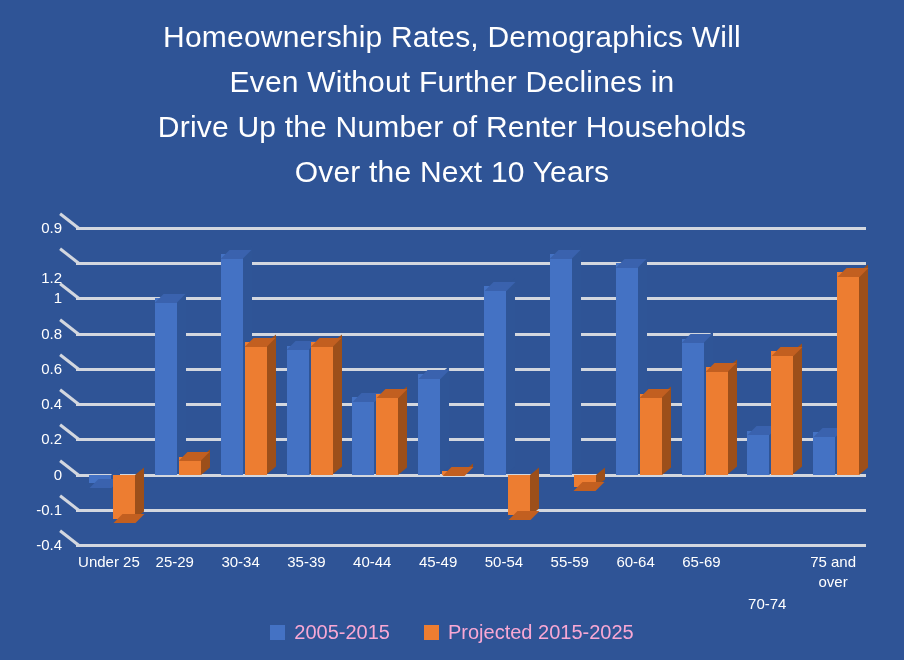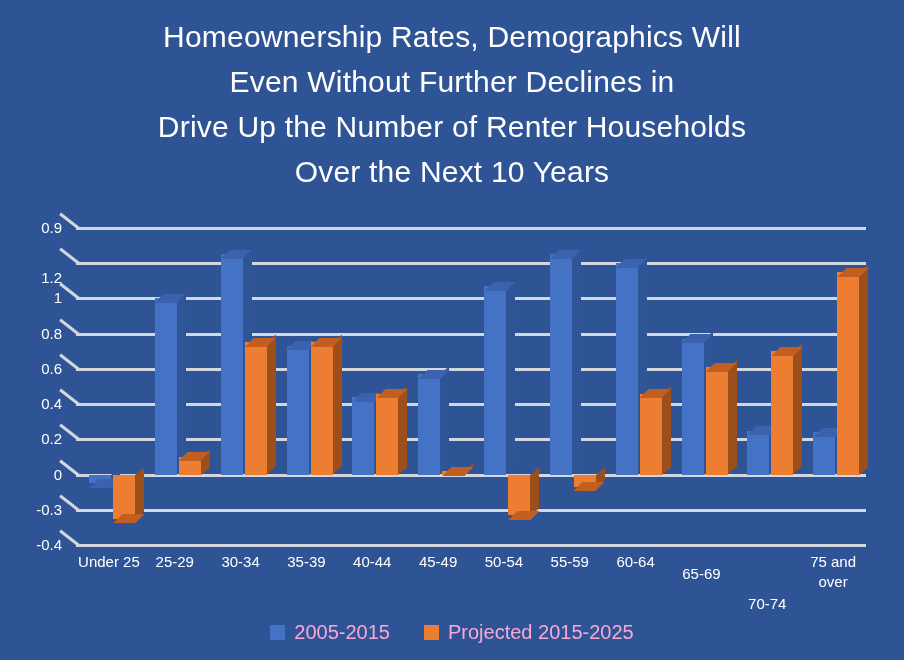--- a/index.html
+++ b/index.html
@@ -93,21 +93,21 @@
   <div class="plot-wrap">
     <div class="yticks" id="yticks">
         <div class="ytick" style="top: -8px;">0.9</div>
         <div class="ytick" style="top: 27.2222px; margin-top: 15px;">1.2</div>
         <div class="ytick" style="top: 62.4444px;">1</div>
         <div class="ytick" style="top: 97.6667px;">0.8</div>
         <div class="ytick" style="top: 132.889px;">0.6</div>
         <div class="ytick" style="top: 168.111px;">0.4</div>
         <div class="ytick" style="top: 203.333px;">0.2</div>
         <div class="ytick" style="top: 238.556px;">0</div>
-        <div class="ytick" style="top: 273.778px;">-0.3</div>
+        <div class="ytick" style="top: 273.778px;">-0.1</div>
         <div class="ytick" style="top: 309px;">-0.4</div>
       </div>
     <div class="plot-area">
       <div class="gridlayer" id="gridlayer">
           <div class="gridline" style="top: -1px;">
             <span class="tail"></span>
           </div>
           <div class="gridline" style="top: 34.2222px;">
             <span class="tail"></span>
           </div>
@@ -286,21 +286,21 @@
     <div class="xlabels" id="xlabels">
         <div class="xlabel" style="left: 0px; width: 65.8333px;">Under 25</div>
         <div class="xlabel" style="left: 65.8333px; width: 65.8333px;">25-29</div>
         <div class="xlabel" style="left: 131.667px; width: 65.8333px;">30-34</div>
         <div class="xlabel" style="left: 197.5px; width: 65.8333px;">35-39</div>
         <div class="xlabel" style="left: 263.333px; width: 65.8333px;">40-44</div>
         <div class="xlabel" style="left: 329.167px; width: 65.8333px;">45-49</div>
         <div class="xlabel" style="left: 395px; width: 65.8333px;">50-54</div>
         <div class="xlabel" style="left: 460.833px; width: 65.8333px;">55-59</div>
         <div class="xlabel" style="left: 526.667px; width: 65.8333px;">60-64</div>
-        <div class="xlabel" style="left: 592.5px; width: 65.8333px; margin-top: 12px;">65-69</div>
+        <div class="xlabel" style="left: 592.5px; width: 65.8333px;">65-69</div>
         <div class="xlabel" style="left: 658.333px; width: 65.8333px; margin-top: 42px;">70-74</div>
         <div class="xlabel" style="left: 724.167px; width: 65.8333px;">75 and over</div>
       </div>
   </div>
 
   <div class="legend" id="legend">
       <div class="legend-item">
         <span class="legend-swatch" style="background: rgb(68, 114, 196);"></span>
         <span class="legend-label">2005-2015</span>
       </div>

